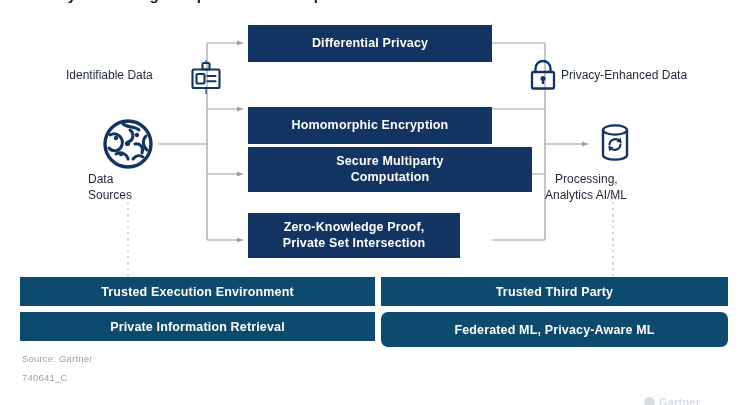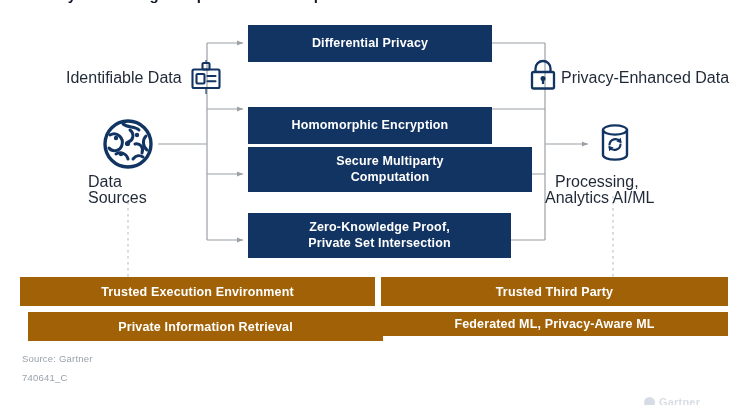--- a/index.html
+++ b/index.html
@@ -45,37 +45,37 @@
     text-align: center;
     line-height: 1.25;
     box-sizing: border-box;
     padding: 12px 6px;
   }
   .pbox span { display: block; }
 
   
   .bbar {
     position: absolute;
-    background: #a16207;
+    background: #0c4a6e;
     color: #ffffff;
     font-size: 12.5px;
     font-weight: bold;
     letter-spacing: .15px;
     display: flex;
     align-items: center;
     justify-content: center;
     text-align: center;
     box-sizing: border-box;
   }
 
   
   .lbl {
     position: absolute;
     color: #1f2937;
-    font-size: 16px;
+    font-size: 12px;
     line-height: 1.28;
     white-space: nowrap;
   }
   .lbl.center { text-align: left; }
 
   .srctxt {
     position: absolute;
     color: #9aa2ab;
     font-size: 9.5px;
     letter-spacing: .2px;
@@ -204,21 +204,21 @@
 
   <div class="pbox" style="left:248px; top:91px; width:244px; height:37px;margin-top:16px;">
     <span>Homomorphic Encryption</span>
   </div>
 
   <div class="pbox" style="left:248px; top:147px; width:284px; height:45px; flex-direction:column;">
     <span>Secure Multiparty</span>
     <span>Computation</span>
   </div>
 
-  <div class="pbox" style="left:248px; top:213px; width:263px; height:45px; flex-direction:column;">
+  <div class="pbox" style="left:248px; top:213px; width:212px; height:45px; flex-direction:column;">
     <span>Zero-Knowledge Proof,</span>
     <span>Private Set Intersection</span>
   </div>
 
   <div class="ico" style="left:527px; top:58px; width:32px; height:34px;">
     <svg viewBox="0 0 32 34" width="32" height="34" xmlns="http://www.w3.org/2000/svg">
       <path d="M8.5,14 L8.5,10.5 C8.5,6.2 11.9,3 16,3 C20.1,3 23.5,6.2 23.5,10.5 L23.5,14" fill="none" stroke="#123462" stroke-width="2.3"></path>
       <rect x="5" y="14" width="22" height="16.5" rx="1.6" fill="none" stroke="#123462" stroke-width="2.3"></rect>
       <circle cx="16" cy="20.5" r="2.5" fill="#123462"></circle>
       <rect x="14.9" y="21" width="2.2" height="5" fill="#123462"></rect>
@@ -243,22 +243,22 @@
       </g>
     </svg>
   </div>
 
   <div class="lbl center" style="left:555px; top:172px; width:120px;">Processing,</div>
   <div class="lbl center" style="left:545px; top:188px; width:140px;">Analytics AI/ML</div>
 
   <div class="bbar" style="left:20px; top:277px; width:355px; height:29px;">Trusted Execution Environment</div>
   <div class="bbar" style="left:381px; top:277px; width:347px; height:29px;">Trusted Third Party</div>
 
-  <div class="bbar" style="left:28px; top:312px; width:355px; height:29px;">Private Information Retrieval</div>
-  <div class="bbar" style="left:381px; top:312px; width:347px; height:24px;">Federated ML, Privacy-Aware ML</div>
+  <div class="bbar" style="left:20px; top:312px; width:355px; height:29px;">Private Information Retrieval</div>
+  <div class="bbar" style="left:381px; top:312px; width:347px; height:35px;border-radius:7px;">Federated ML, Privacy-Aware ML</div>
 
   <div class="srctxt" style="left:22px; top:353px;">Source: Gartner</div>
   <div class="srctxt" style="left:22px; top:372px;">740641_C</div>
 
   <div class="wm">
     <span class="dot"></span>
     <span class="wmtxt">Gartner</span>
   </div>
 
 </div>

